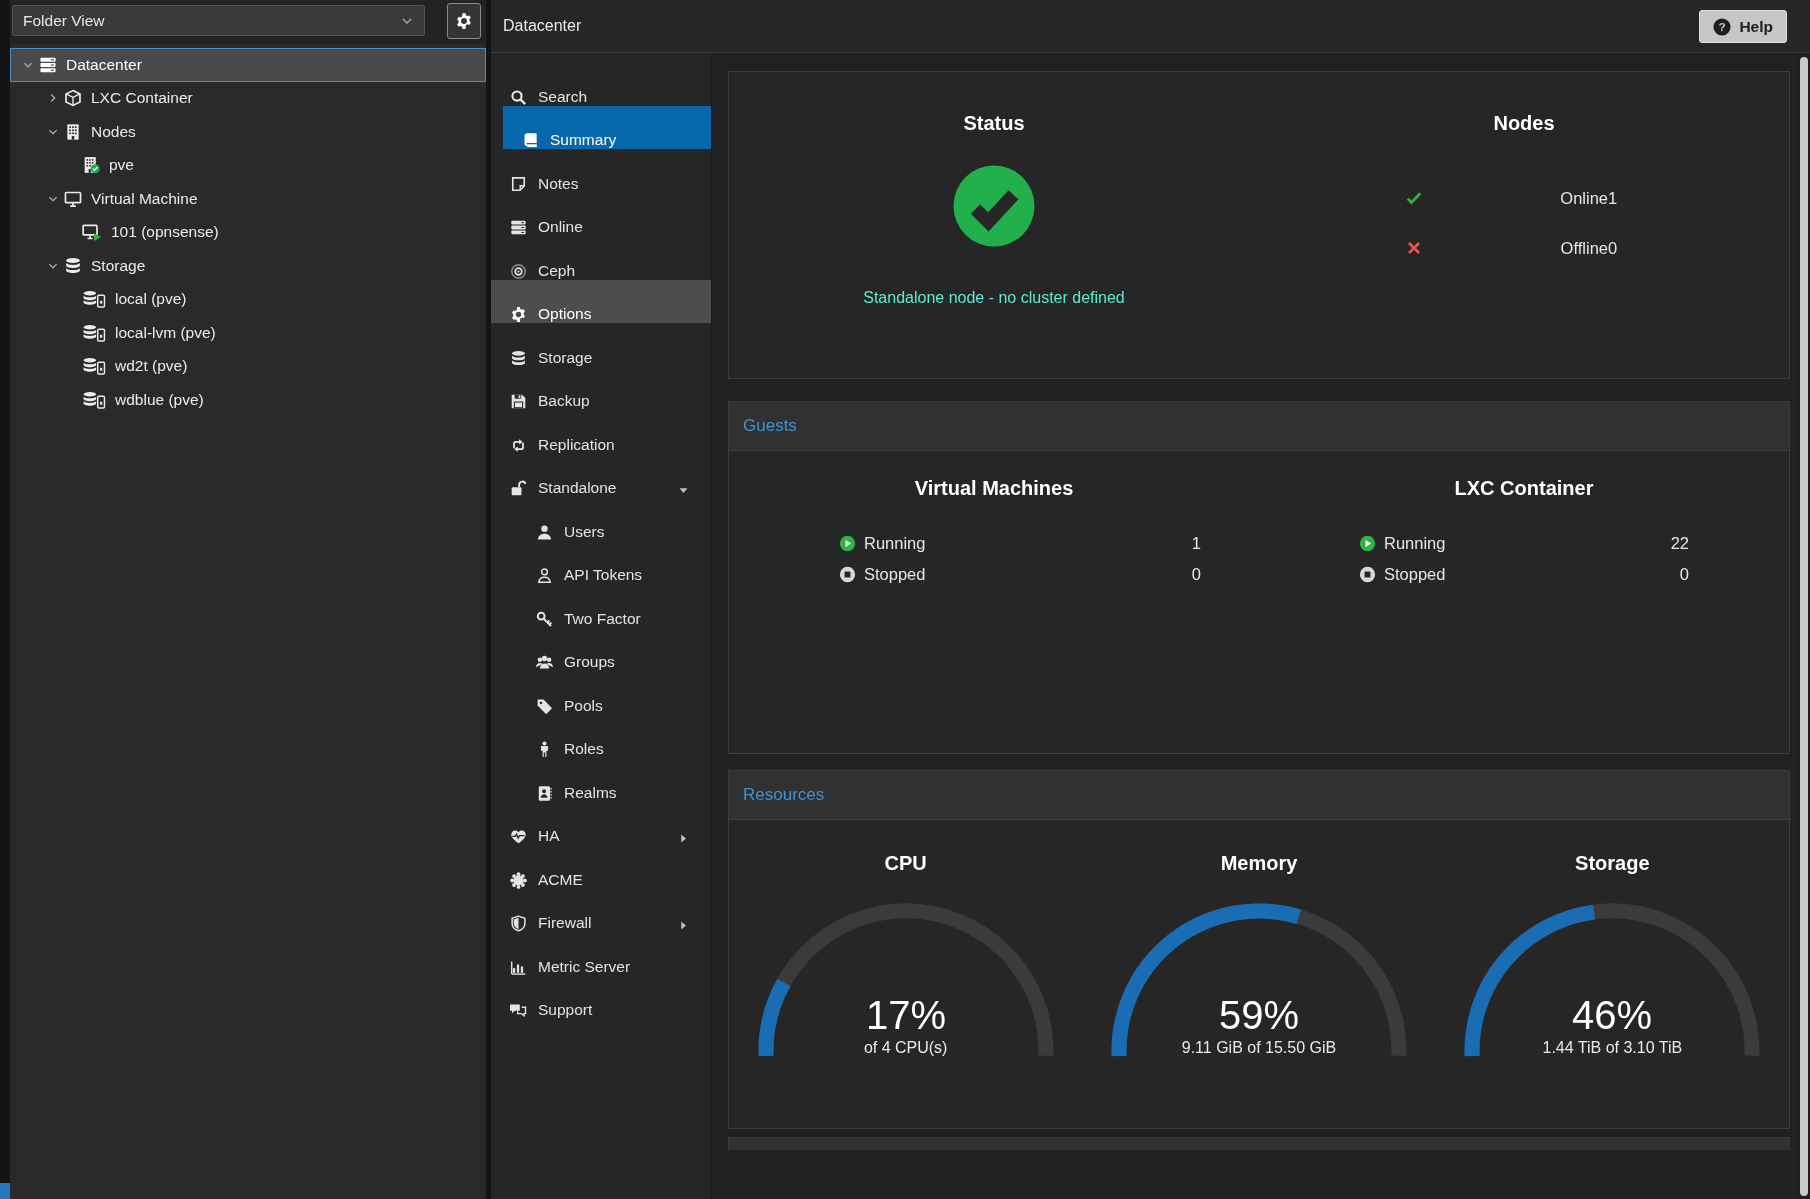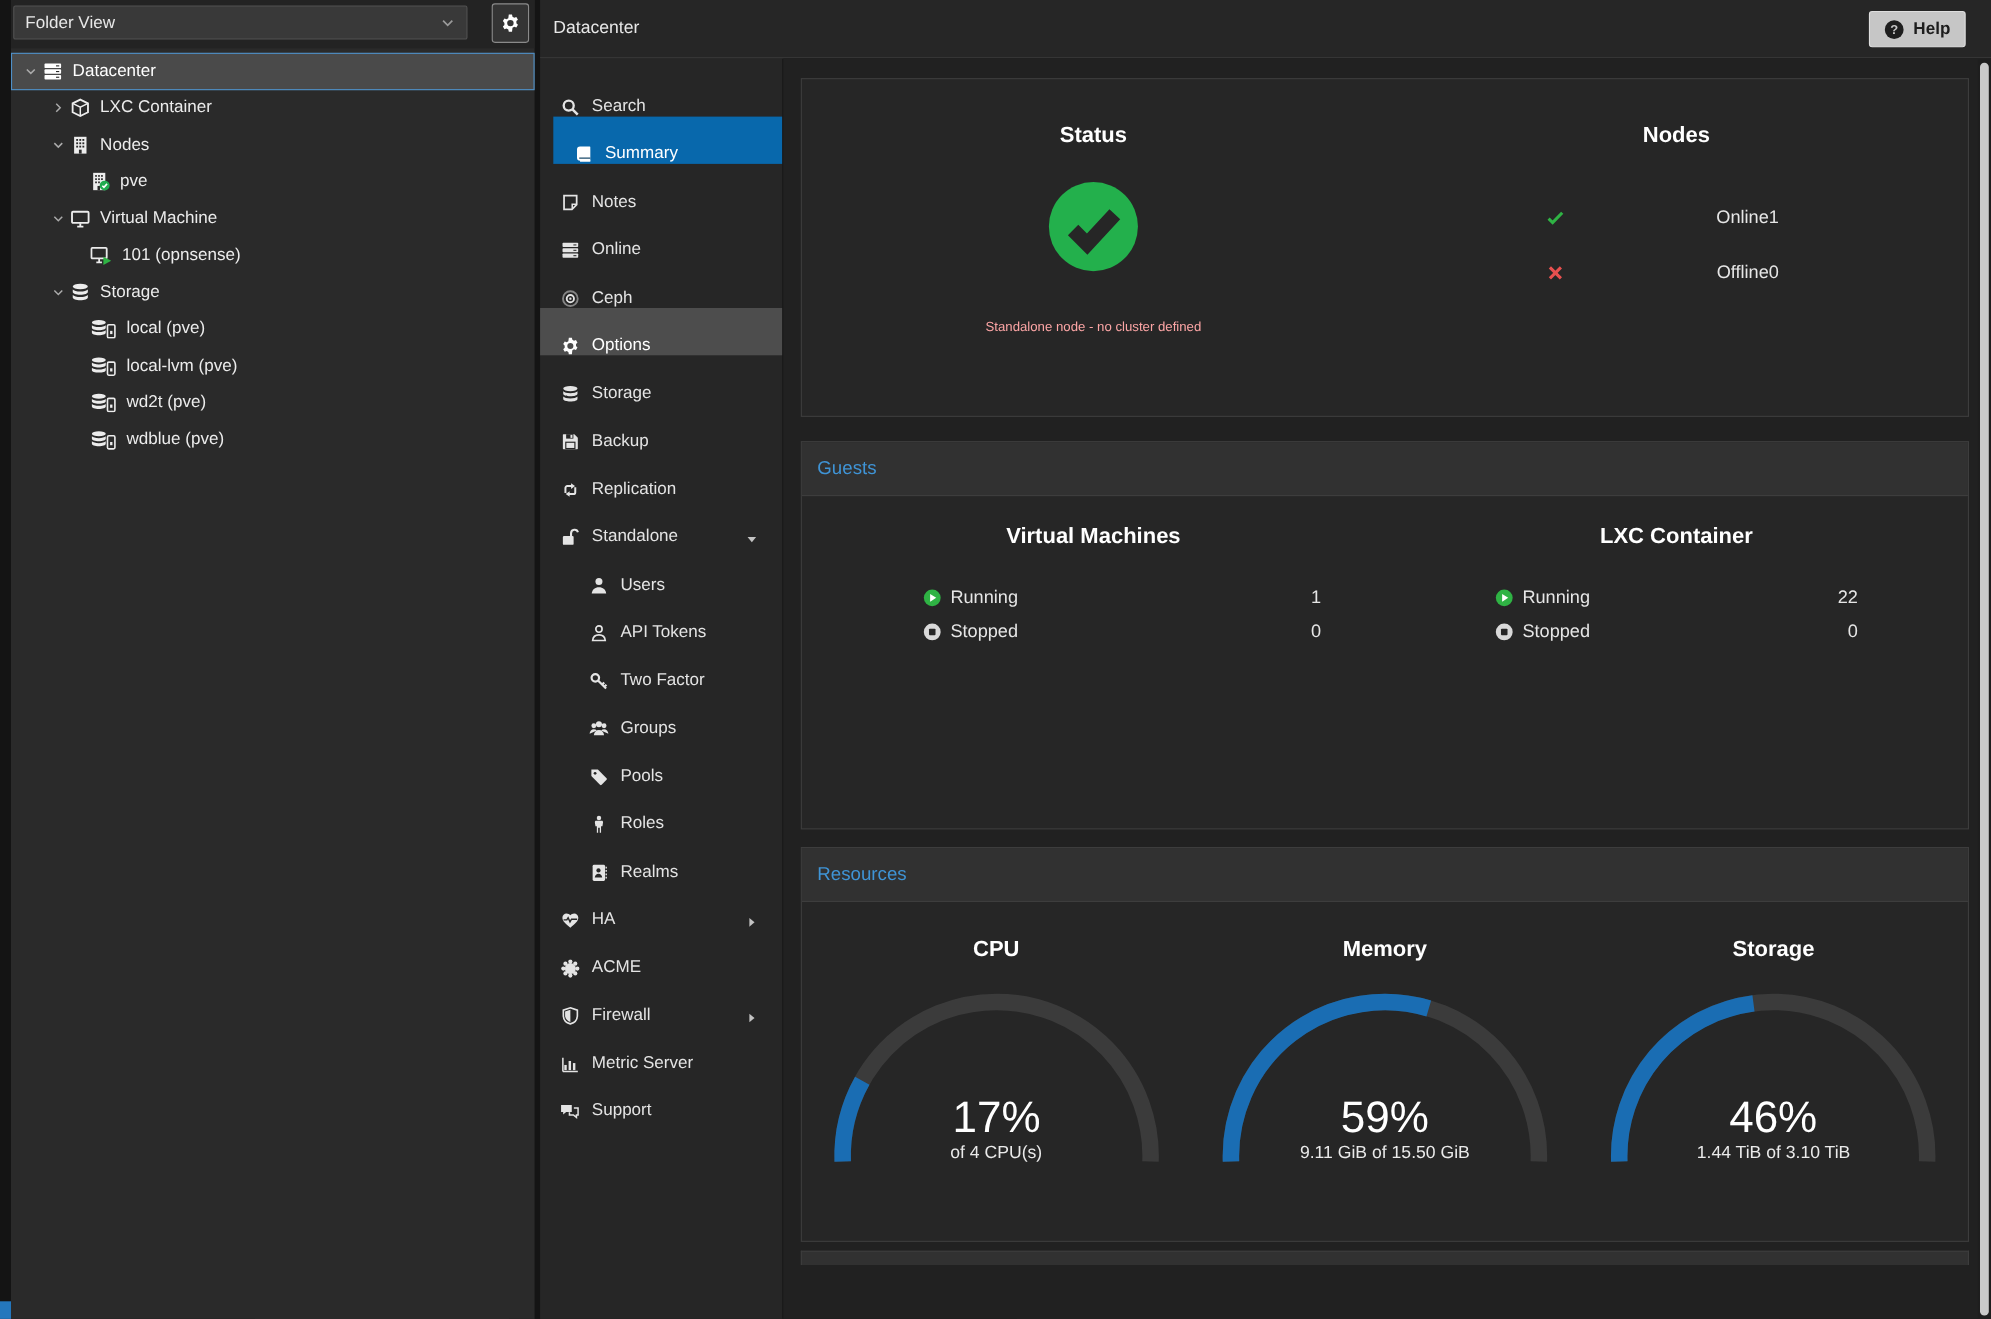--- a/index.html
+++ b/index.html
@@ -44,21 +44,21 @@
   .content-col{flex:1;background:#212121;position:relative;overflow:hidden;padding:18px 0 0 16px;box-sizing:border-box;}
   .panel{width:1060px;background:#262626;border:1px solid #3d3d3d;box-sizing:content-box;}
   .panel-header{height:48px;background:#313131;display:flex;align-items:center;padding-left:14px;font-size:17px;color:#3f94d6;border-bottom:1px solid #3d3d3d;}
   .panel-body{position:relative;}
   h3{margin:0;font-size:20px;font-weight:bold;color:#ffffff;}
 
   
   .health-body{height:306px;display:flex;}
   .half{flex:1;text-align:center;}
   .big-check{display:inline-block;width:82px;height:82px;margin-top:30px;}
-  .status-msg{margin-top:38px;font-size:12px;color:#fca5a5;}
+  .status-msg{margin-top:38px;font-size:16px;color:#5eead4;}
   .health-body h3{margin-top:40px;}
   .node-rows{margin-top:38px;}
   .node-row{height:50px;display:flex;align-items:center;padding-left:147px;font-size:16.5px;}
   .node-row .nlabel{margin-left:8px;width:178px;text-align:right;}
   .node-row .nvalue{text-align:left;}
 
   
   .guests-body{height:302px;display:flex;}
   .guest-col{flex:1;text-align:center;}
   .guest-col h3{margin-top:26px;}

